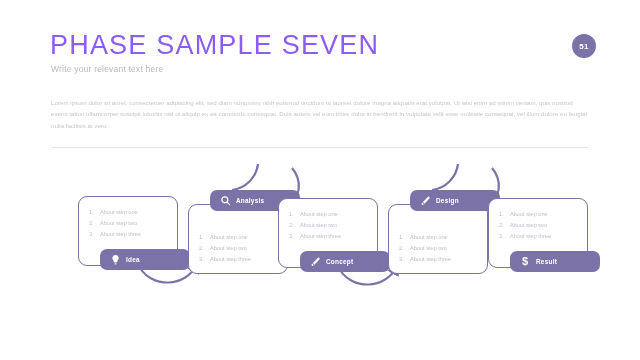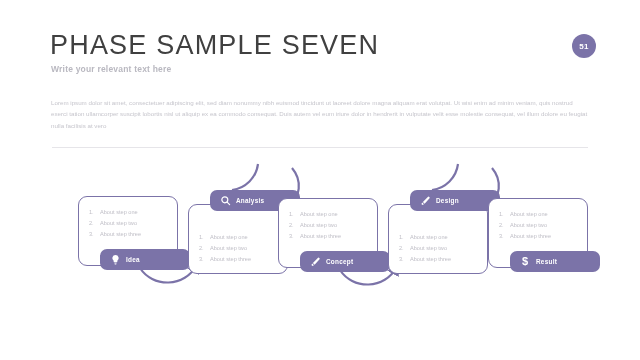--- a/index.html
+++ b/index.html
@@ -9,26 +9,26 @@
     font-family:"Liberation Sans", sans-serif;
     overflow:hidden;
     position:relative;
   }
   .slide{position:absolute;inset:0;}
 
   
   .title{
     position:absolute;left:50px;top:30px;
     font-size:27px;letter-spacing:1.2px;
-    font-weight:300;color:#404040;
+    font-weight:300;color:#8b5cf6;
     white-space:nowrap;
   }
   .subtitle{
     position:absolute;left:51px;top:64px;
-    font-size:8.5px;color:#b9b8c0;font-weight:700;
+    font-size:8.5px;color:#b9b8c0;font-weight:400;
     letter-spacing:.2px;
   }
   .badge{
     position:absolute;right:44px;top:34px;
     width:24px;height:24px;border-radius:50%;
     background:#7b73a8;color:#fff;
     font-size:8px;font-weight:700;
     display:flex;align-items:center;justify-content:center;
     letter-spacing:.3px;
   }

